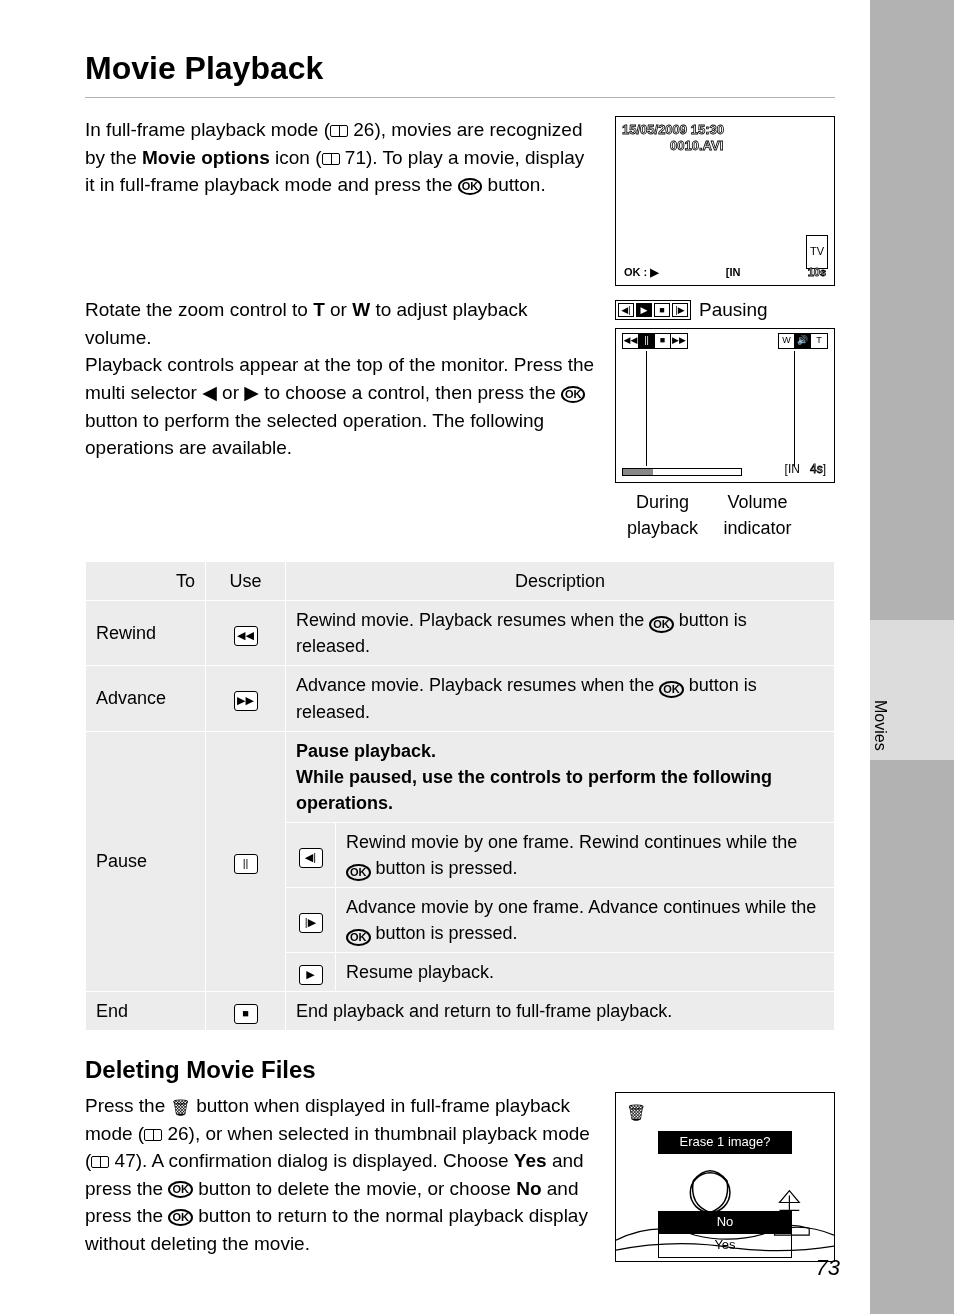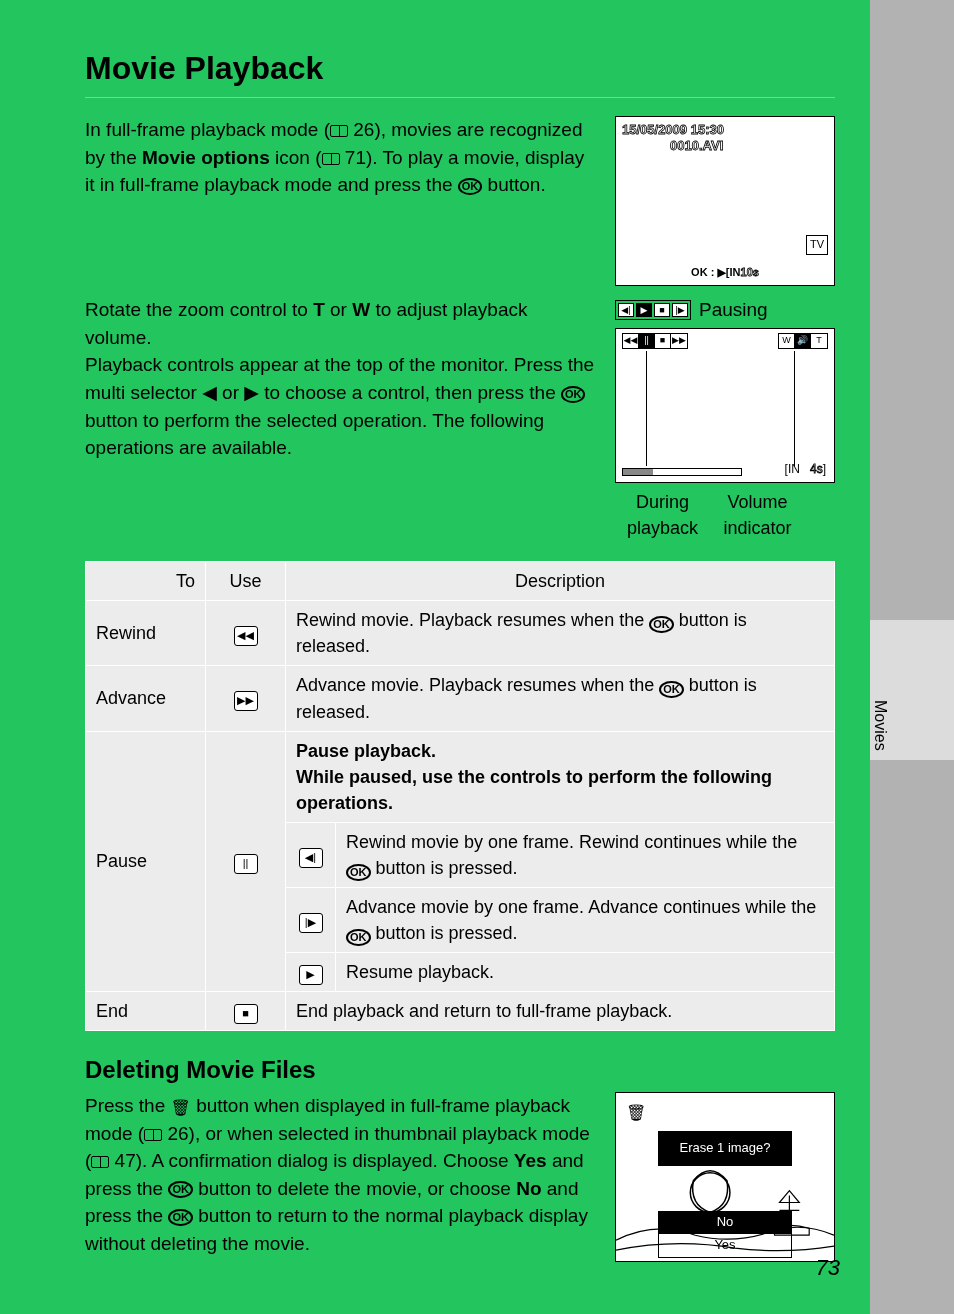--- a/index.html
+++ b/index.html
@@ -11,21 +11,21 @@
     position: relative;
     font-size: 19px;
     line-height: 1.45;
     color: #000;
   }
   .page {
     position: absolute;
     left: 0; top: 0;
     width: 870px;
     height: 1314px;
-    background: #22c55e;
+    background: #ffffff;
     padding: 45px 0 0 0;
   }
   .page-inner { padding: 0 35px 0 85px; }
   .title-wrap {
     border-bottom: 1px solid #b2b2b2;
     margin-bottom: 18px;
     padding-bottom: 6px;
   }
   h1 { font-size: 32px; font-weight: bold; }
   .intro-row { display: flex; gap: 20px; margin-bottom: 10px; }
@@ -44,24 +44,24 @@
     content: ""; position: absolute; left: 50%; top: -1px; bottom: -1px;
     width: 1px; background: #000;
   }
   .screen {
     width: 220px; height: 170px; background: #fff;
     border: 1.5px solid #000; position: relative; font-size: 13px;
   }
   .scr-line { position: absolute; font-weight: bold; font-family: Arial; }
   .scr-tv {
     position: absolute; right: 6px; top: 118px;
-    border: 1.5px solid #000; padding: 1px 3px; font-size: 11px;
+    border: 1.5px solid #000; padding: 8px 3px; font-size: 11px;
   }
   .scr-bot { position: absolute; bottom: 4px; left: 0; right: 0;
-    display: flex; justify-content: center; padding: 0 8px;
+    display: flex; justify-content: space-between; padding: 0 8px;
     font-size: 11px; font-weight: bold;
   }
 
   .vol-row { display: flex; gap: 20px; margin-top: 10px; }
   .vol-text { flex: 1; }
   .vol-right { width: 220px; }
 
   .callout-pausing {
     display: flex; align-items: center; gap: 8px; margin-bottom: 4px;
   }
@@ -120,21 +120,21 @@
   .del-screen {
     width: 220px; height: 170px; border: 1.5px solid #000; position: relative;
     background: #fff;
   }
   .trash-icon {
     position: absolute; left: 10px; top: 8px; font-size: 16px;
   }
   .erase-strip {
     position: absolute; top: 38px; left: 42px; right: 42px;
     background: #000; color: #fff; text-align: center;
-    font-size: 13px; padding: 8px 0;
+    font-size: 13px; padding: 2px 0;
   }
   .del-no, .del-yes {
     position: absolute; left: 42px; right: 42px; text-align: center;
     font-size: 13px; padding: 2px 0;
   }
   .del-no { top: 118px; background: #000; color: #fff; }
   .del-yes { top: 140px; border: 1px solid #000; }
   .sketch {
     position: absolute; top: 58px; left: 0; right: 0; bottom: 0;
     pointer-events: none;

